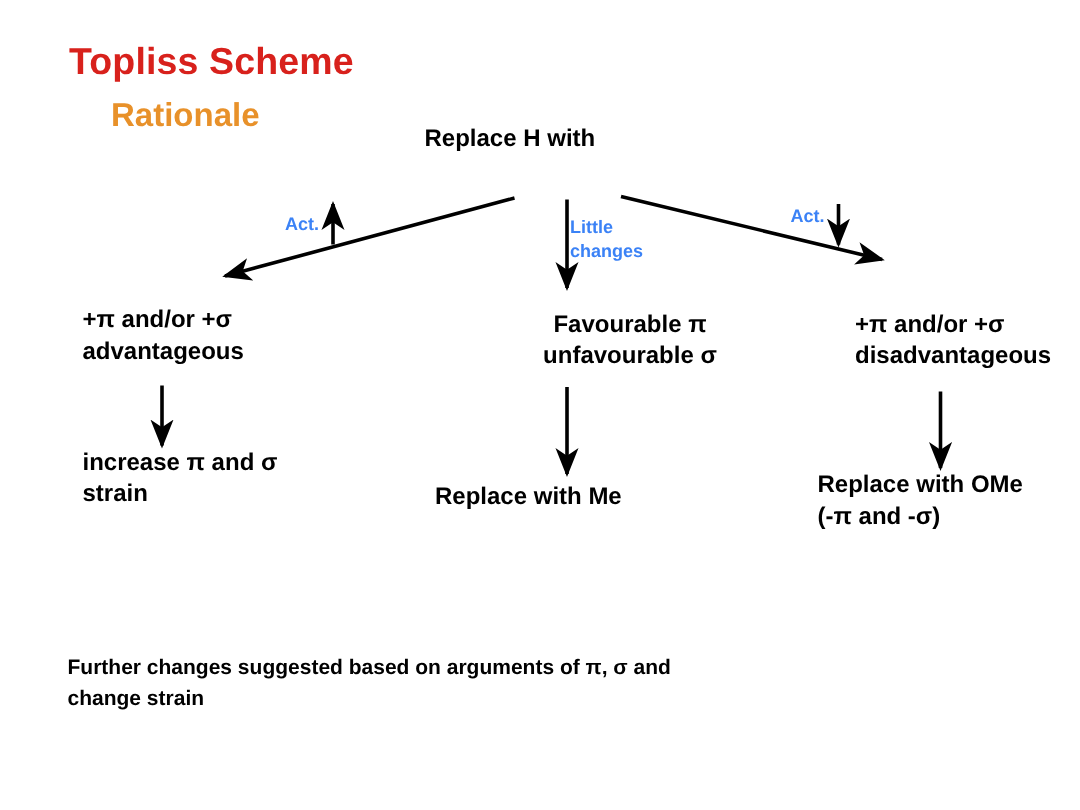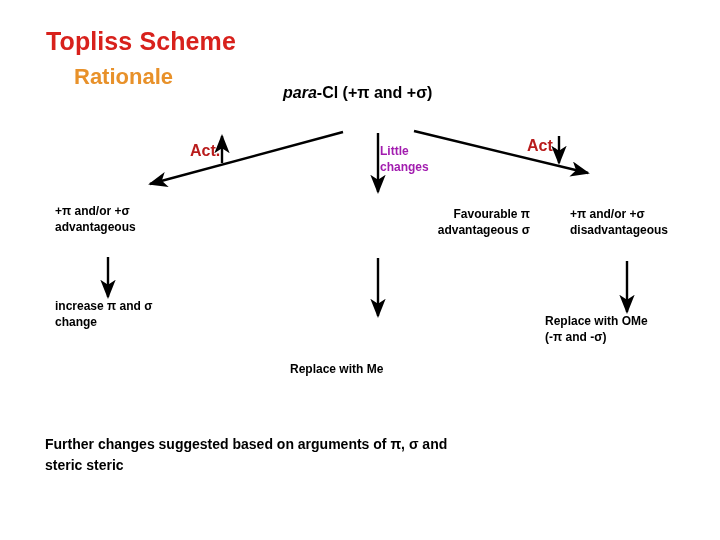--- a/index.html
+++ b/index.html
@@ -46,50 +46,50 @@
     font-size: 16px;
     font-weight: bold;
     color: #000000;
     line-height: 1.26;
     white-space: nowrap;
   }
   #top-instruction .ital { font-style: italic; }
 
   
   .act-label {
-    font-size: 16px;
+    font-size: 12px;
     font-weight: bold;
-    color: #b91c1c;
+    color: #3b82f6;
     white-space: nowrap;
     text-align: center;
   }
   #act-left  { left: 190px; top: 142px; }
   #act-right { left: 527px; top: 137px; }
 
   #little-change {
     left: 380px;
     top: 143px;
     font-size: 12px;
     font-weight: bold;
-    color: #a21caf;
+    color: #3b82f6;
     line-height: 1.35;
     white-space: nowrap;
   }
 
   
   .col-text {
-    font-size: 12px;
+    font-size: 16px;
     font-weight: bold;
     color: #000000;
     line-height: 1.30;
   }
   #col-left-head   { left: 55px;  top: 204px; width: 190px; }
   #col-left-body   { left: 55px;  top: 299px; width: 200px; }
-  #col-mid-head    { left: 310px; top: 207px; width: 220px; text-align: right; }
-  #col-mid-body    { left: 290px; top: 322px; width: 230px; margin-top: 40px; }
+  #col-mid-head    { left: 310px; top: 207px; width: 220px; text-align: center; }
+  #col-mid-body    { left: 290px; top: 322px; width: 230px; }
   #col-right-head  { left: 570px; top: 207px; width: 165px; }
   #col-right-body  { left: 545px; top: 314px; width: 185px; }
 
   
   #footer-note {
     left: 45px;
     top: 434px;
     width: 470px;
     font-size: 14px;
     font-weight: bold;
@@ -109,64 +109,64 @@
 </head>
 <body>
 
 <div id="slide">
 
   <div class="abs" id="title-main">Topliss Scheme</div>
 
   <div class="abs" id="title-sub">Rationale</div>
 
   <div class="abs" id="top-instruction">
-    <div><span class="ital">para</span><span>-Cl  (+π and +σ)</span></div>
+    <div>Replace H with</div>
   </div>
 
   <div class="abs act-label" id="act-left">Act.</div>
 
   <div class="abs act-label" id="act-right">Act.</div>
 
   <div class="abs" id="little-change">
     <div>Little</div>
     <div>changes</div>
   </div>
 
   <div class="abs col-text" id="col-left-head">
     <div>+π and/or +σ</div>
     <div>advantageous</div>
   </div>
 
   <div class="abs col-text" id="col-left-body">
     <div>increase π and σ</div>
-    <div>change</div>
+    <div>strain</div>
   </div>
 
   <div class="abs col-text" id="col-mid-head">
     <div>Favourable π</div>
-    <div>advantageous σ</div>
+    <div>unfavourable σ</div>
   </div>
 
   <div class="abs col-text" id="col-mid-body">
     <div>Replace with Me</div>
   </div>
 
   <div class="abs col-text" id="col-right-head">
     <div>+π and/or +σ</div>
     <div>disadvantageous</div>
   </div>
 
   <div class="abs col-text" id="col-right-body">
     <div>Replace with OMe</div>
     <div>(-π and -σ)</div>
   </div>
 
   <div class="abs" id="footer-note">
     <div>Further changes suggested based on arguments of π, σ and</div>
-    <div>steric steric</div>
+    <div>change strain</div>
   </div>
 
   <svg class="abs" id="arrow-layer" viewBox="0 0 720 540">
     <defs>
       <marker id="ah" markerWidth="9" markerHeight="9" refX="7.2" refY="3.2" orient="auto" markerUnits="strokeWidth">
         <path d="M0,0 L8,3.2 L0,6.4 L2.1,3.2 z" fill="#000000"></path>
       </marker>
     </defs>
     <g id="connector-group" stroke="#000000" stroke-width="2.4" fill="none">
         <line x1="343" y1="132" x2="150" y2="184" stroke-linecap="butt" marker-end="url(#ah)"></line>

